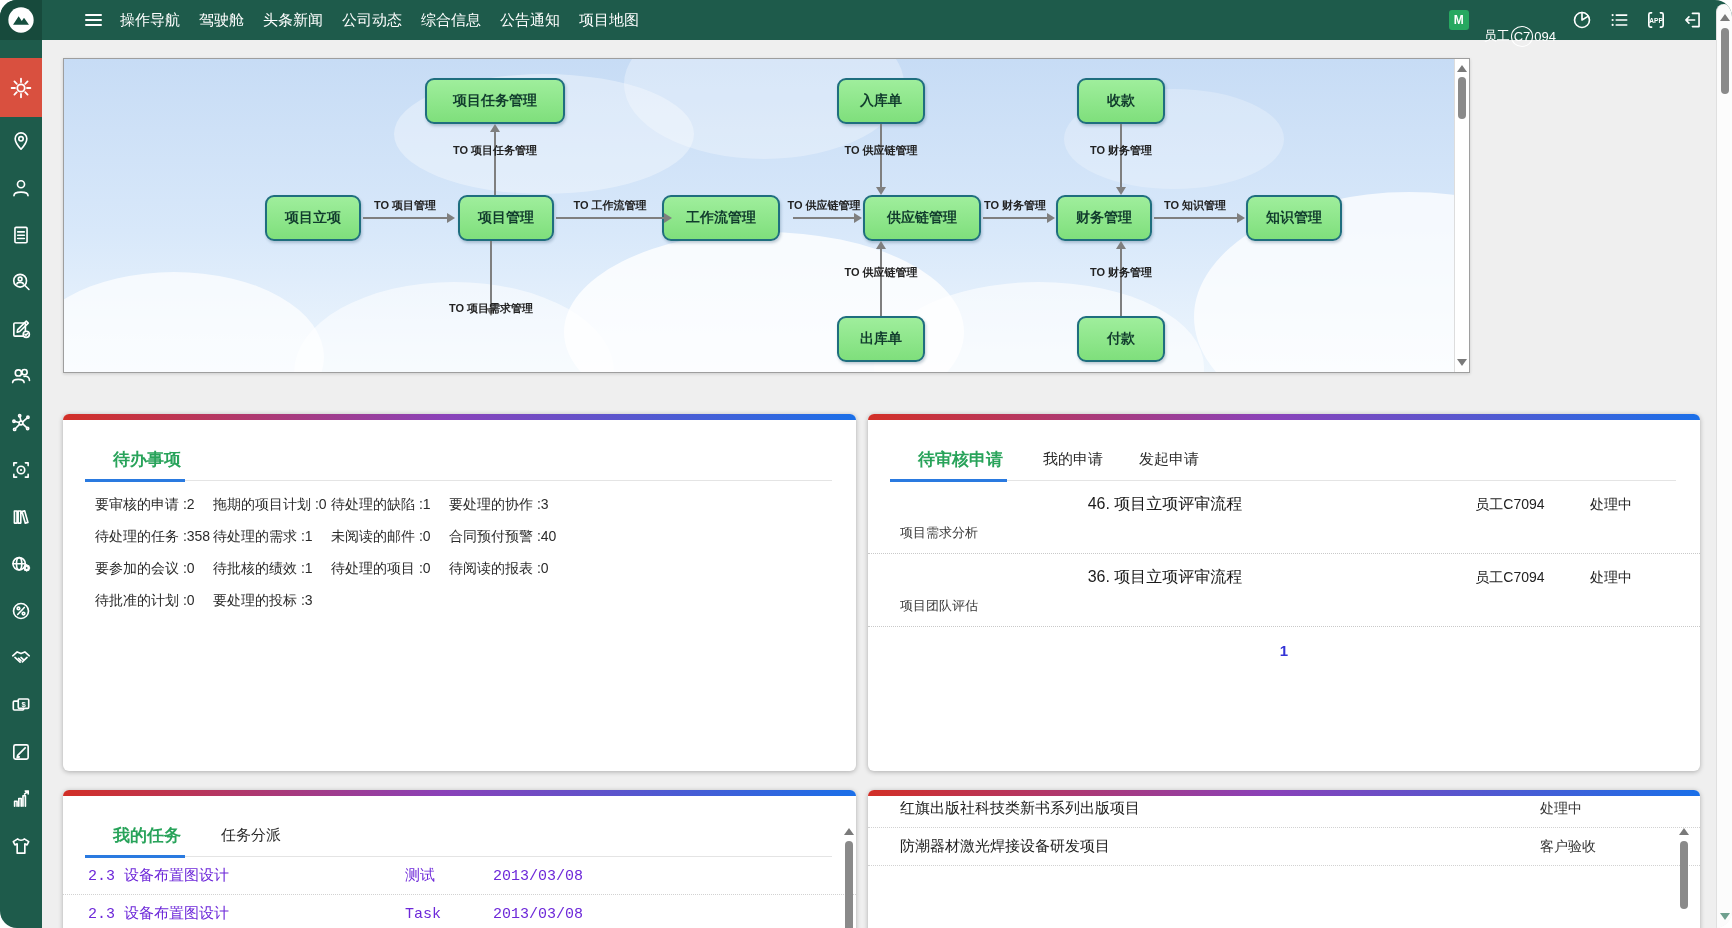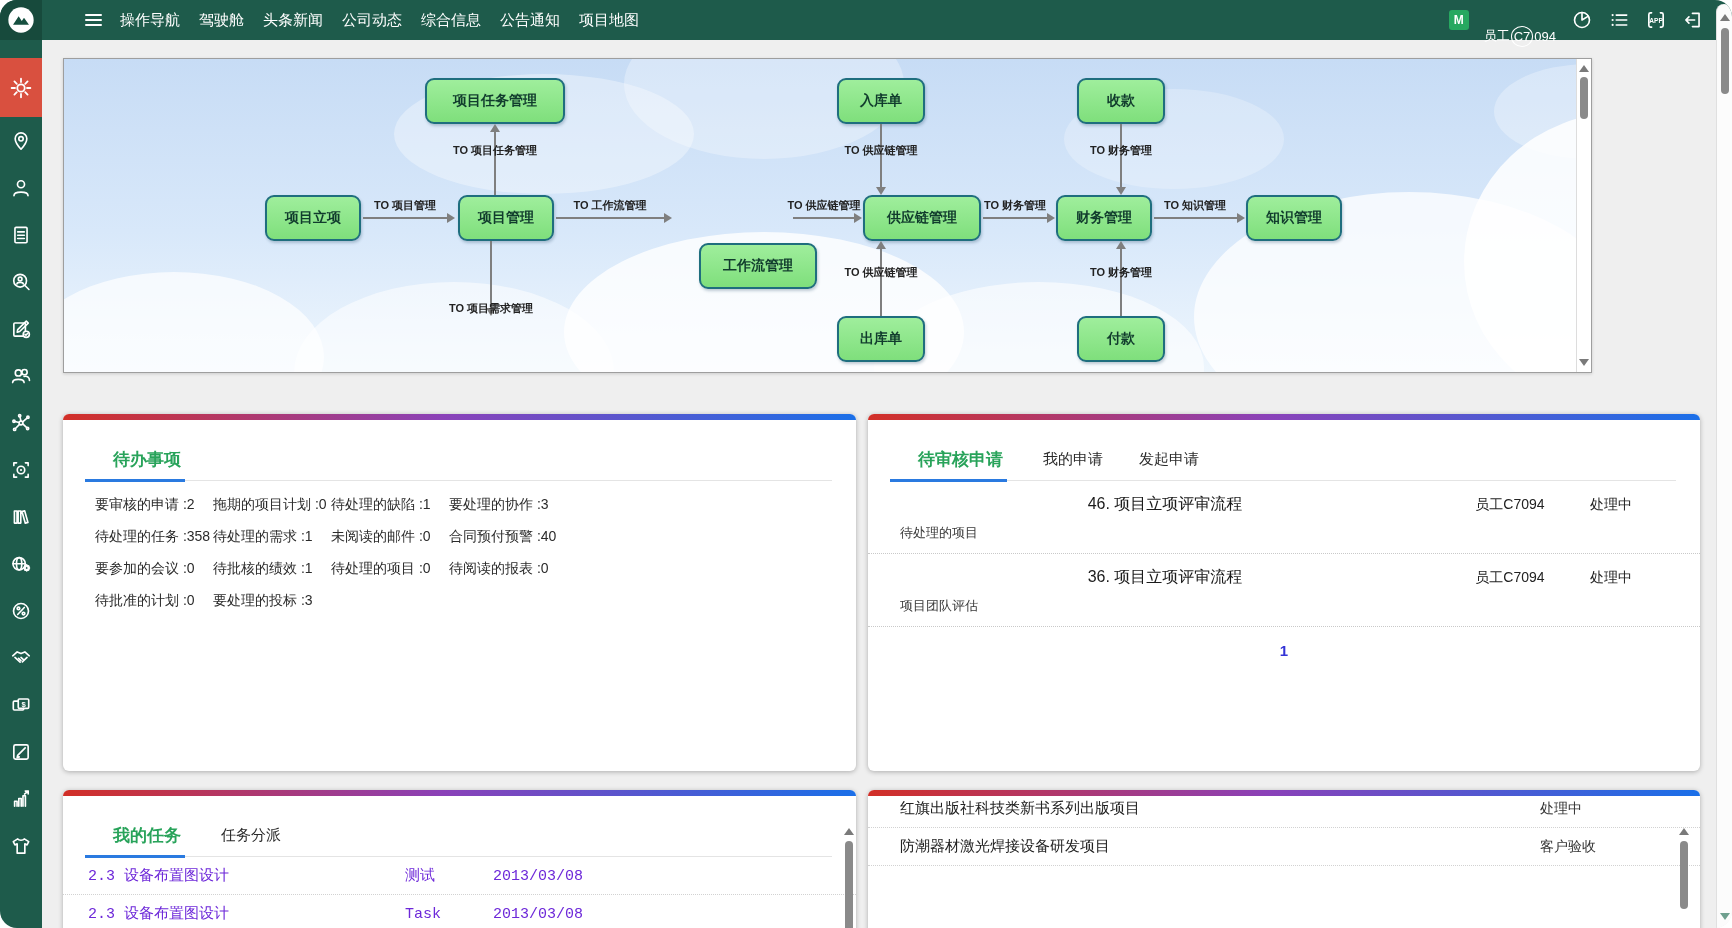--- a/index.html
+++ b/index.html
@@ -19,21 +19,21 @@
   .ring{border:1px solid #fff;border-radius:50%;padding:3px 2px;margin:0 1px;display:inline-block;line-height:1;}
   .nav-icon{width:22px;height:22px;display:flex;align-items:center;justify-content:center;cursor:pointer;}
 
   
   .sidebar{position:absolute;left:0;top:40px;width:42px;height:888px;background:#1e5b4b;z-index:4;}
   .side-active{margin-top:18px;height:59px;background:#d9503f;display:flex;align-items:center;justify-content:center;cursor:pointer;}
   .side-item{height:47px;display:flex;align-items:center;justify-content:center;cursor:pointer;}
   .sicon{stroke:#fff;fill:none;stroke-width:1.5;stroke-linecap:round;stroke-linejoin:round;}
 
   
-  .flowpanel{position:absolute;left:63px;top:58px;width:1529px;height:315px;background:#fff;border:1px solid #9e9e9e;box-sizing:border-box;box-shadow:0 1px 3px rgba(0,0,0,.15);}
+  .flowpanel{position:absolute;left:63px;top:58px;width:1407px;height:315px;background:#fff;border:1px solid #9e9e9e;box-sizing:border-box;box-shadow:0 1px 3px rgba(0,0,0,.15);}
   .sky{position:absolute;left:0;top:0;right:14px;bottom:0;overflow:hidden;background:linear-gradient(180deg,#c7dcf5 0%,#d8e8fa 55%,#eef6fd 100%);}
   .cloud{position:absolute;background:#fff;border-radius:50%;}
   .fnode{position:absolute;height:46px;box-sizing:border-box;border:2px solid #1f6e7e;border-radius:9px;background:linear-gradient(180deg,#9fee9c,#7fdf7c);color:#113c2d;font-size:14px;font-weight:bold;display:flex;align-items:center;justify-content:center;white-space:nowrap;box-shadow:1px 2px 3px rgba(20,60,90,.25);cursor:pointer;}
   .hline{position:absolute;height:2px;background:#7f7f7f;}
   .vline{position:absolute;width:2px;background:#7f7f7f;}
   .harr{position:absolute;width:0;height:0;border-top:5px solid transparent;border-bottom:5px solid transparent;border-left:8px solid #7f7f7f;}
   .varr-d{position:absolute;width:0;height:0;border-left:5px solid transparent;border-right:5px solid transparent;border-top:8px solid #7f7f7f;}
   .varr-u{position:absolute;width:0;height:0;border-left:5px solid transparent;border-right:5px solid transparent;border-bottom:8px solid #7f7f7f;}
   .alabel{position:absolute;transform:translateX(-50%);font-size:11px;font-weight:bold;color:#222;white-space:nowrap;text-align:center;}
 
@@ -268,21 +268,21 @@
       <div class="cloud" style="left:330px;top:15px;width:300px;height:120px;opacity:.35;"></div>
       <div class="cloud" style="left:560px;top:-50px;width:280px;height:150px;opacity:.3;"></div>
       <div class="cloud" style="left:1000px;top:30px;width:220px;height:100px;opacity:.25;"></div>
       <div class="cloud" style="left:1430px;top:5px;width:190px;height:95px;opacity:.3;"></div>
 
       <div class="fnode" style="left:361px;top:19px;width:140px;">项目任务管理</div>
       <div class="fnode" style="left:773px;top:19px;width:88px;">入库单</div>
       <div class="fnode" style="left:1013px;top:19px;width:88px;">收款</div>
       <div class="fnode" style="left:201px;top:136px;width:96px;">项目立项</div>
       <div class="fnode" style="left:394px;top:136px;width:96px;">项目管理</div>
-      <div class="fnode" style="left:635px;top:136px;width:118px;margin-top:48px;">工作流管理</div>
+      <div class="fnode" style="left:598px;top:136px;width:118px;">工作流管理</div>
       <div class="fnode" style="left:799px;top:136px;width:118px;">供应链管理</div>
       <div class="fnode" style="left:992px;top:136px;width:96px;">财务管理</div>
       <div class="fnode" style="left:1182px;top:136px;width:96px;">知识管理</div>
       <div class="fnode" style="left:773px;top:257px;width:88px;">出库单</div>
       <div class="fnode" style="left:1013px;top:257px;width:88px;">付款</div>
 
       <div class="vline" style="left:430px;top:73px;height:63px;"></div>
       <div class="varr-u" style="left:426px;top:65px;"></div>
       <div class="alabel" style="left:431px;top:84px;">TO 项目任务管理</div>
 
@@ -356,21 +356,21 @@
       <div class="tab active">待审核申请</div>
       <div class="tab">我的申请</div>
       <div class="tab">发起申请</div>
     </div>
     <div class="arow">
       <div class="arow-top">
         <div class="arow-title">46. 项目立项评审流程</div>
         <div class="arow-user">员工C7094</div>
         <div class="arow-status">处理中</div>
       </div>
-      <div class="arow-sub">待处理的项目</div>
+      <div class="arow-sub">项目需求分析</div>
     </div>
     <div class="arow">
       <div class="arow-top">
         <div class="arow-title">36. 项目立项评审流程</div>
         <div class="arow-user">员工C7094</div>
         <div class="arow-status">处理中</div>
       </div>
       <div class="arow-sub">项目团队评估</div>
     </div>
     <div class="pager"><span>1</span></div>

